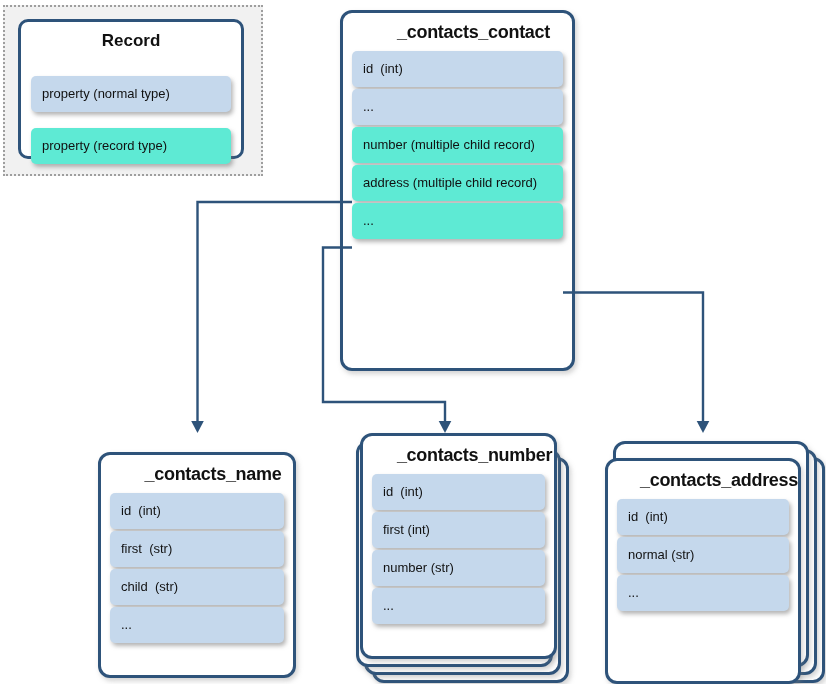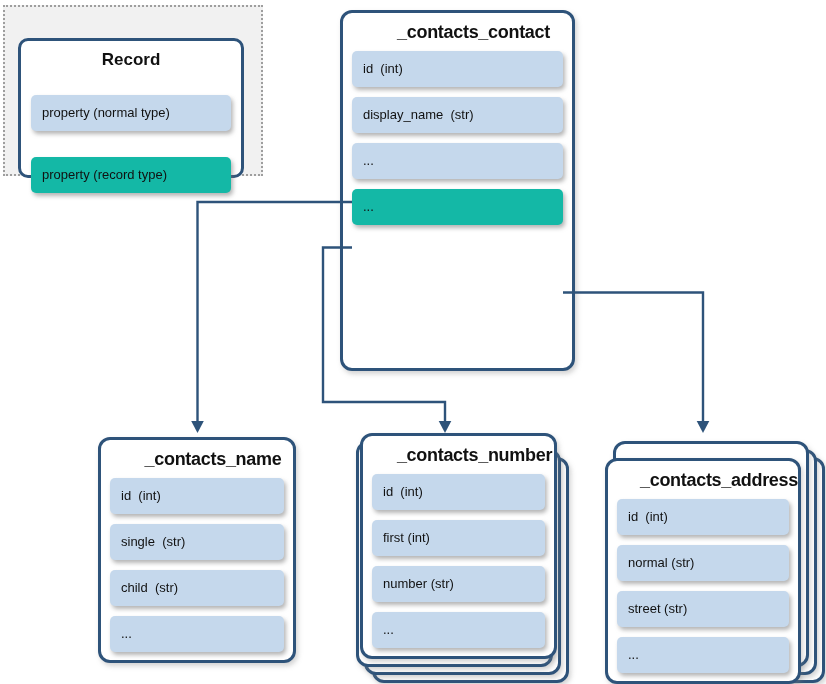--- a/index.html
+++ b/index.html
@@ -7,44 +7,44 @@
     position:relative;width:826px;height:684px;background:#ffffff;
     font-family:"Liberation Sans",sans-serif;color:#111;overflow:hidden;
   }
   
   .legend-outer{
     position:absolute;left:3px;top:5px;width:256px;height:167px;
     background:#f1f1f1;border:2px dotted #9e9e9e;
   }
   .legend-inner{
     position:absolute;left:13px;top:12px;width:220px;height:134px;
-    background:#ffffff;border:3px solid #2e537a;border-radius:10px;margin-top:19px;
+    background:#ffffff;border:3px solid #2e537a;border-radius:10px;
   }
   
   .tbox{
     position:absolute;background:#ffffff;border:3px solid #2e537a;border-radius:12px;
     box-shadow:2px 3px 5px rgba(130,130,130,.35);
   }
   .tbox .title{
     height:38px;display:flex;align-items:center;justify-content:center;
     font-size:18px;font-weight:bold;letter-spacing:-.3px;padding-left:32px;
   }
-  .tbox .rows{display:flex;flex-direction:column;gap:10px;padding:0 9px;}
+  .tbox .rows{display:flex;flex-direction:column;gap:2px;padding:0 9px;}
   .row{
     height:36px;line-height:36px;padding-left:11px;font-size:13px;
     border-radius:5px;white-space:pre;
     box-shadow:2px 3px 4px rgba(120,120,120,.55);
   }
   .row.blue{background:#c5d8ec;}
-  .row.pink{background:#14b8a6;}
+  .row.pink{background:#5eead4;}
   .legend-inner .title{height:38px;display:flex;align-items:center;justify-content:center;font-size:17px;font-weight:bold;}
-  .legend-inner .rows{display:flex;flex-direction:column;gap:26px;padding:16px 10px;}
+  .legend-inner .rows{display:flex;flex-direction:column;gap:16px;padding:16px 10px;}
   
   .t-contact{left:340px;top:10px;width:229px;height:355px;}
-  .t-name   {left:98px; top:437px;width:192px;height:220px;}
+  .t-name   {left:98px; top:452px;width:192px;height:220px;}
   .t-number {left:360px;top:433px;width:191px;height:220px;}
   .t-address{left:605px;top:458px;width:190px;height:220px;}
   
   .stack-layer{
     position:absolute;background:#ffffff;border:3px solid #2e537a;border-radius:12px;
     box-shadow:2px 3px 5px rgba(130,130,130,.35);
   }
   
   svg.connectors{position:absolute;left:0;top:0;z-index:30;pointer-events:none;}
   .legend-outer{z-index:10;}
@@ -74,31 +74,32 @@
         <div class="row blue">property (normal type)</div>
         <div class="row pink">property (record type)</div>
       </div>
     </div>
   </div>
 
   <div class="tbox t-contact">
     <div class="title">_contacts_contact</div>
     <div class="rows">
       <div class="row blue">id  (int)</div>
-      <div class="row blue">display_name  (str)</div>
       <div class="row blue">...</div>
+      <div class="row pink">number (multiple child record)</div>
+      <div class="row pink">address (multiple child record)</div>
       <div class="row pink">...</div>
     </div>
   </div>
 
   <div class="tbox t-name">
     <div class="title">_contacts_name</div>
     <div class="rows">
       <div class="row blue">id  (int)</div>
-      <div class="row blue">single  (str)</div>
+      <div class="row blue">first  (str)</div>
       <div class="row blue">child  (str)</div>
       <div class="row blue">...</div>
     </div>
   </div>
 
   <div class="stack-layer" style="left:372px;top:457px;width:191px;height:220px;z-index:17;"></div>
   <div class="stack-layer" style="left:364px;top:449px;width:191px;height:220px;z-index:18;"></div>
   <div class="stack-layer" style="left:356px;top:441px;width:191px;height:220px;z-index:19;"></div>
   <div class="tbox t-number">
     <div class="title">_contacts_number</div>
@@ -111,18 +112,17 @@
   </div>
 
   <div class="stack-layer" style="left:629px;top:457px;width:190px;height:220px;z-index:17;"></div>
   <div class="stack-layer" style="left:621px;top:449px;width:190px;height:220px;z-index:18;"></div>
   <div class="stack-layer" style="left:613px;top:441px;width:190px;height:220px;z-index:19;"></div>
   <div class="tbox t-address">
     <div class="title">_contacts_address</div>
     <div class="rows">
       <div class="row blue">id  (int)</div>
       <div class="row blue">normal (str)</div>
-      <div class="row blue">street (str)</div>
       <div class="row blue">...</div>
     </div>
   </div>
 
 </div>
 
 </body></html>

